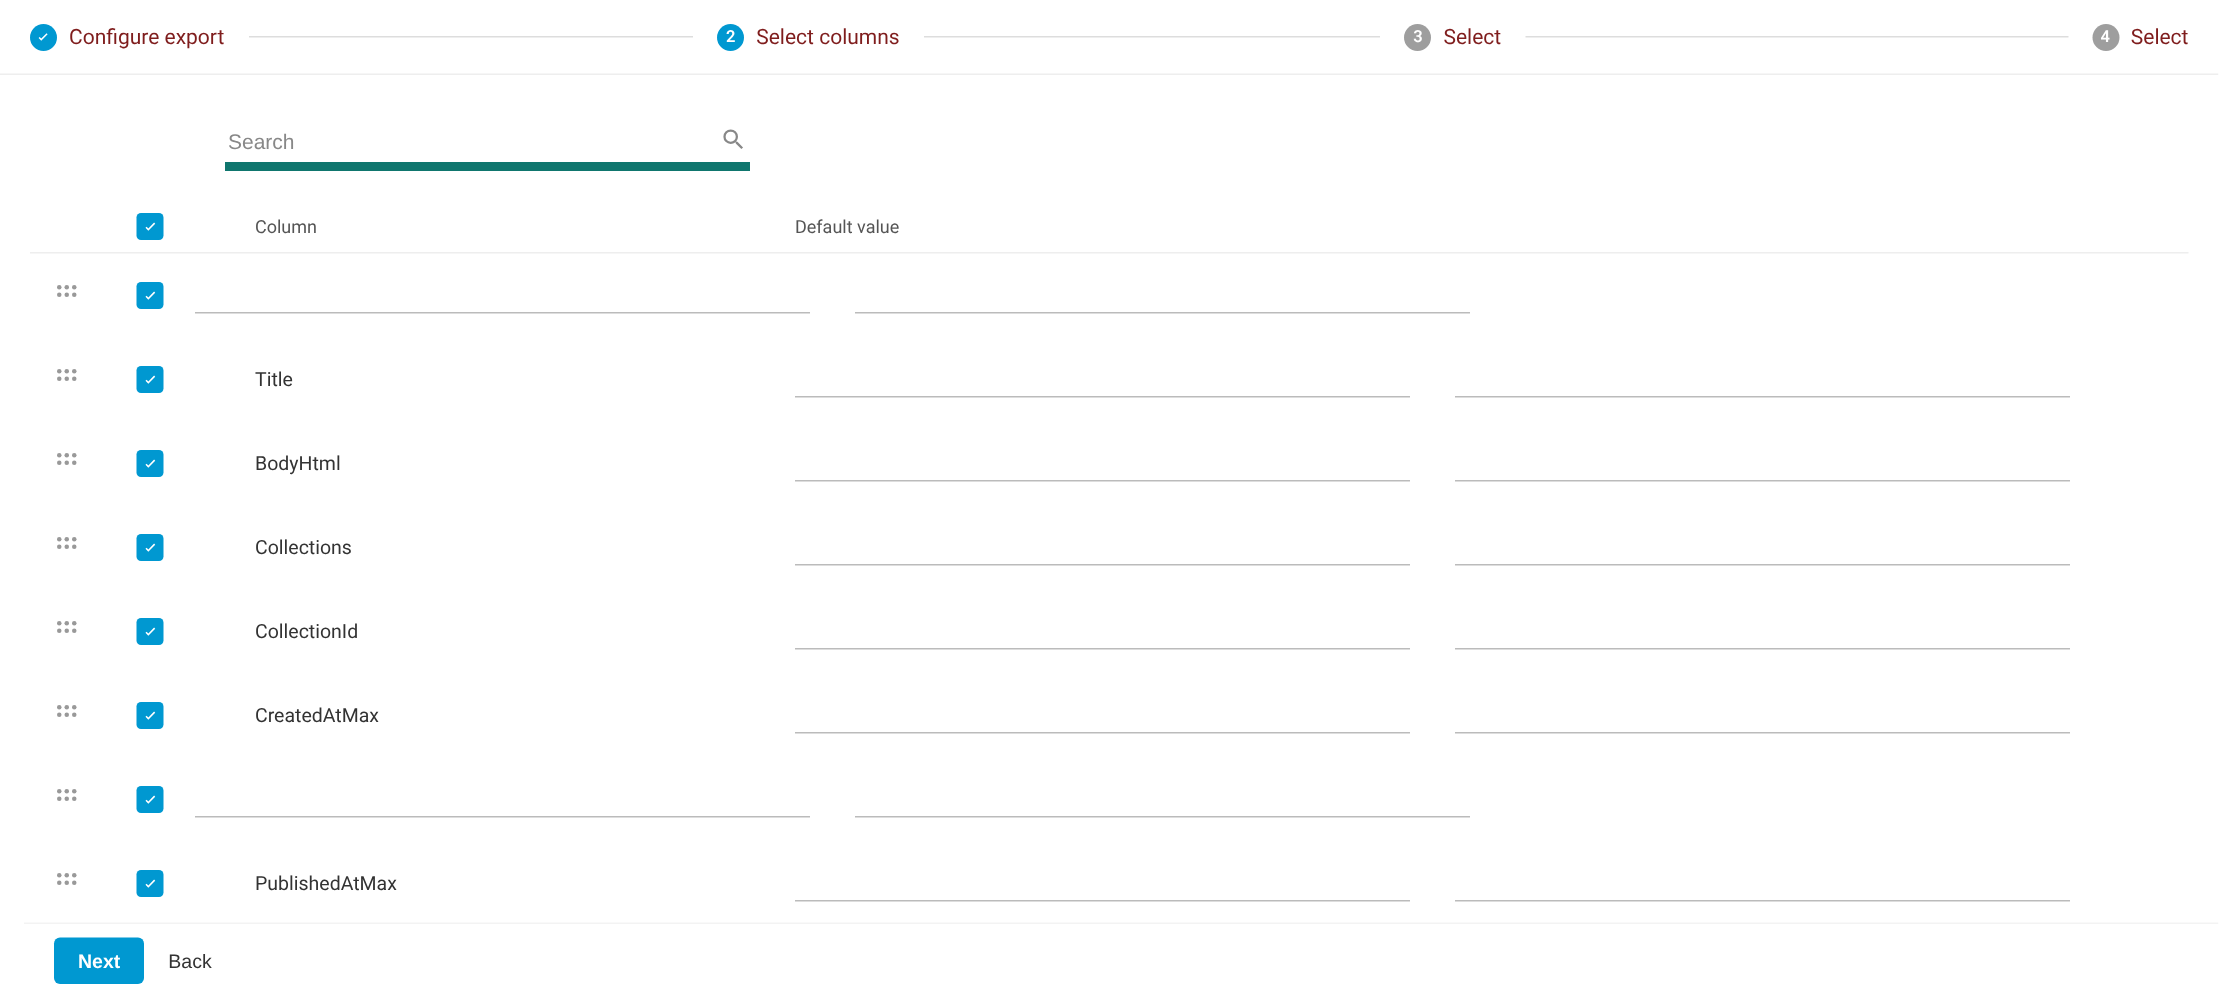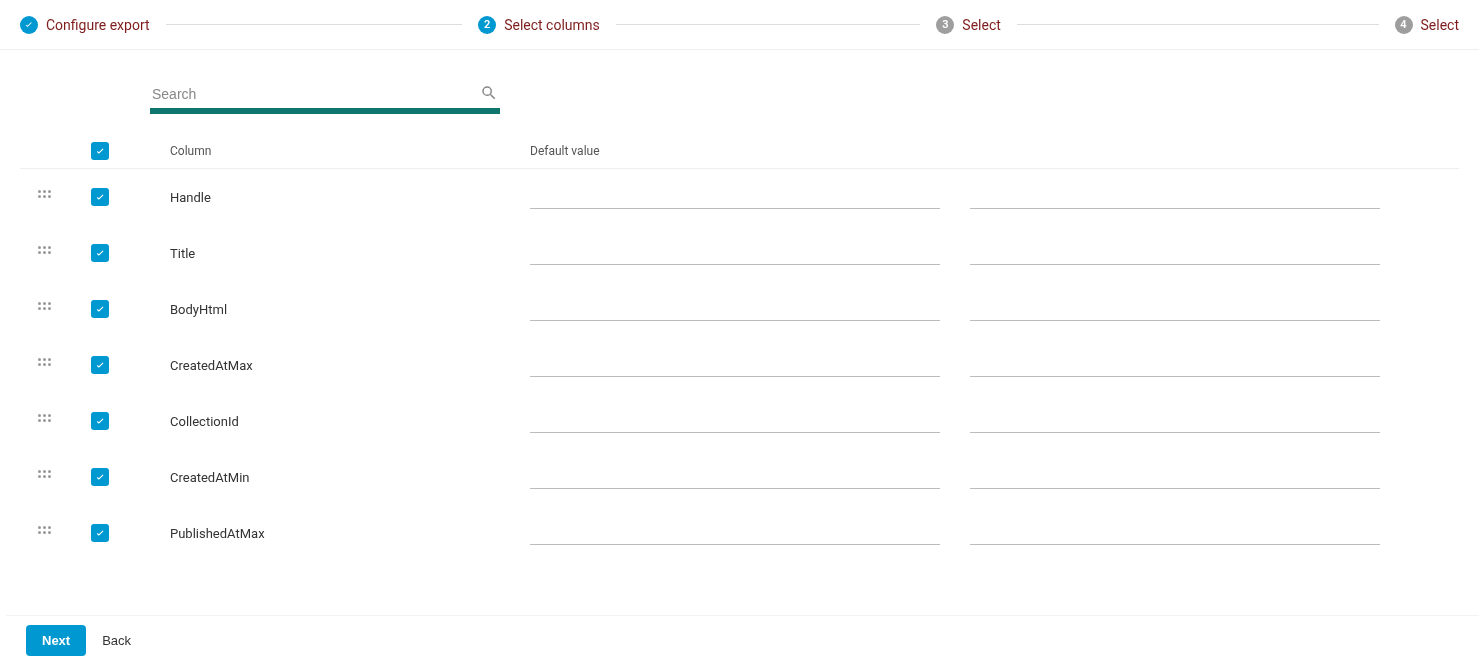--- a/index.html
+++ b/index.html
@@ -157,21 +157,21 @@
       padding: 4px 0;
       font-size: 13px;
       outline: none;
       background: transparent;
     }
 
     
     .footer {
       position: absolute;
       bottom: 0;
-      left: 6px;
+      left: 16px;
       right: 0;
       height: 50px;
       display: flex;
       align-items: center;
       padding: 0 20px;
       background: #fff;
       gap: 16px;
       border-top: 1px solid #f3f3f3;
     }
     .btn-primary {
@@ -261,21 +261,20 @@
               <span></span>
             </div>
           </div>
           <div class="col-check">
             <div class="checkbox">
               <svg viewBox="0 0 24 24">
                 <path d="M9 16.2l-3.5-3.5 1.4-1.4L9 13.4l7.1-7.1 1.4 1.4z"></path>
               </svg>
             </div>
           </div>
-          <div class="col-name">Handle</div>
           <div class="col-rename"><input type="text" class="line-input" style=""></div>
           <div class="col-default"><input type="text" class="line-input" style=""></div>
         </div>
         <div class="row">
           <div class="col-drag">
             <div class="drag-handle">
               <span></span>
               <span></span>
               <span></span>
               <span></span>
@@ -327,20 +326,64 @@
               <span></span>
             </div>
           </div>
           <div class="col-check">
             <div class="checkbox">
               <svg viewBox="0 0 24 24">
                 <path d="M9 16.2l-3.5-3.5 1.4-1.4L9 13.4l7.1-7.1 1.4 1.4z"></path>
               </svg>
             </div>
           </div>
+          <div class="col-name">Collections</div>
+          <div class="col-rename"><input type="text" class="line-input" style=""></div>
+          <div class="col-default"><input type="text" class="line-input" style=""></div>
+        </div>
+        <div class="row">
+          <div class="col-drag">
+            <div class="drag-handle">
+              <span></span>
+              <span></span>
+              <span></span>
+              <span></span>
+              <span></span>
+              <span></span>
+            </div>
+          </div>
+          <div class="col-check">
+            <div class="checkbox">
+              <svg viewBox="0 0 24 24">
+                <path d="M9 16.2l-3.5-3.5 1.4-1.4L9 13.4l7.1-7.1 1.4 1.4z"></path>
+              </svg>
+            </div>
+          </div>
+          <div class="col-name">CollectionId</div>
+          <div class="col-rename"><input type="text" class="line-input" style=""></div>
+          <div class="col-default"><input type="text" class="line-input" style=""></div>
+        </div>
+        <div class="row">
+          <div class="col-drag">
+            <div class="drag-handle">
+              <span></span>
+              <span></span>
+              <span></span>
+              <span></span>
+              <span></span>
+              <span></span>
+            </div>
+          </div>
+          <div class="col-check">
+            <div class="checkbox">
+              <svg viewBox="0 0 24 24">
+                <path d="M9 16.2l-3.5-3.5 1.4-1.4L9 13.4l7.1-7.1 1.4 1.4z"></path>
+              </svg>
+            </div>
+          </div>
           <div class="col-name">CreatedAtMax</div>
           <div class="col-rename"><input type="text" class="line-input" style=""></div>
           <div class="col-default"><input type="text" class="line-input" style=""></div>
         </div>
         <div class="row">
           <div class="col-drag">
             <div class="drag-handle">
               <span></span>
               <span></span>
               <span></span>
@@ -349,43 +392,20 @@
               <span></span>
             </div>
           </div>
           <div class="col-check">
             <div class="checkbox">
               <svg viewBox="0 0 24 24">
                 <path d="M9 16.2l-3.5-3.5 1.4-1.4L9 13.4l7.1-7.1 1.4 1.4z"></path>
               </svg>
             </div>
           </div>
-          <div class="col-name">CollectionId</div>
-          <div class="col-rename"><input type="text" class="line-input" style=""></div>
-          <div class="col-default"><input type="text" class="line-input" style=""></div>
-        </div>
-        <div class="row">
-          <div class="col-drag">
-            <div class="drag-handle">
-              <span></span>
-              <span></span>
-              <span></span>
-              <span></span>
-              <span></span>
-              <span></span>
-            </div>
-          </div>
-          <div class="col-check">
-            <div class="checkbox">
-              <svg viewBox="0 0 24 24">
-                <path d="M9 16.2l-3.5-3.5 1.4-1.4L9 13.4l7.1-7.1 1.4 1.4z"></path>
-              </svg>
-            </div>
-          </div>
-          <div class="col-name">CreatedAtMin</div>
           <div class="col-rename"><input type="text" class="line-input" style=""></div>
           <div class="col-default"><input type="text" class="line-input" style=""></div>
         </div>
         <div class="row">
           <div class="col-drag">
             <div class="drag-handle">
               <span></span>
               <span></span>
               <span></span>
               <span></span>

